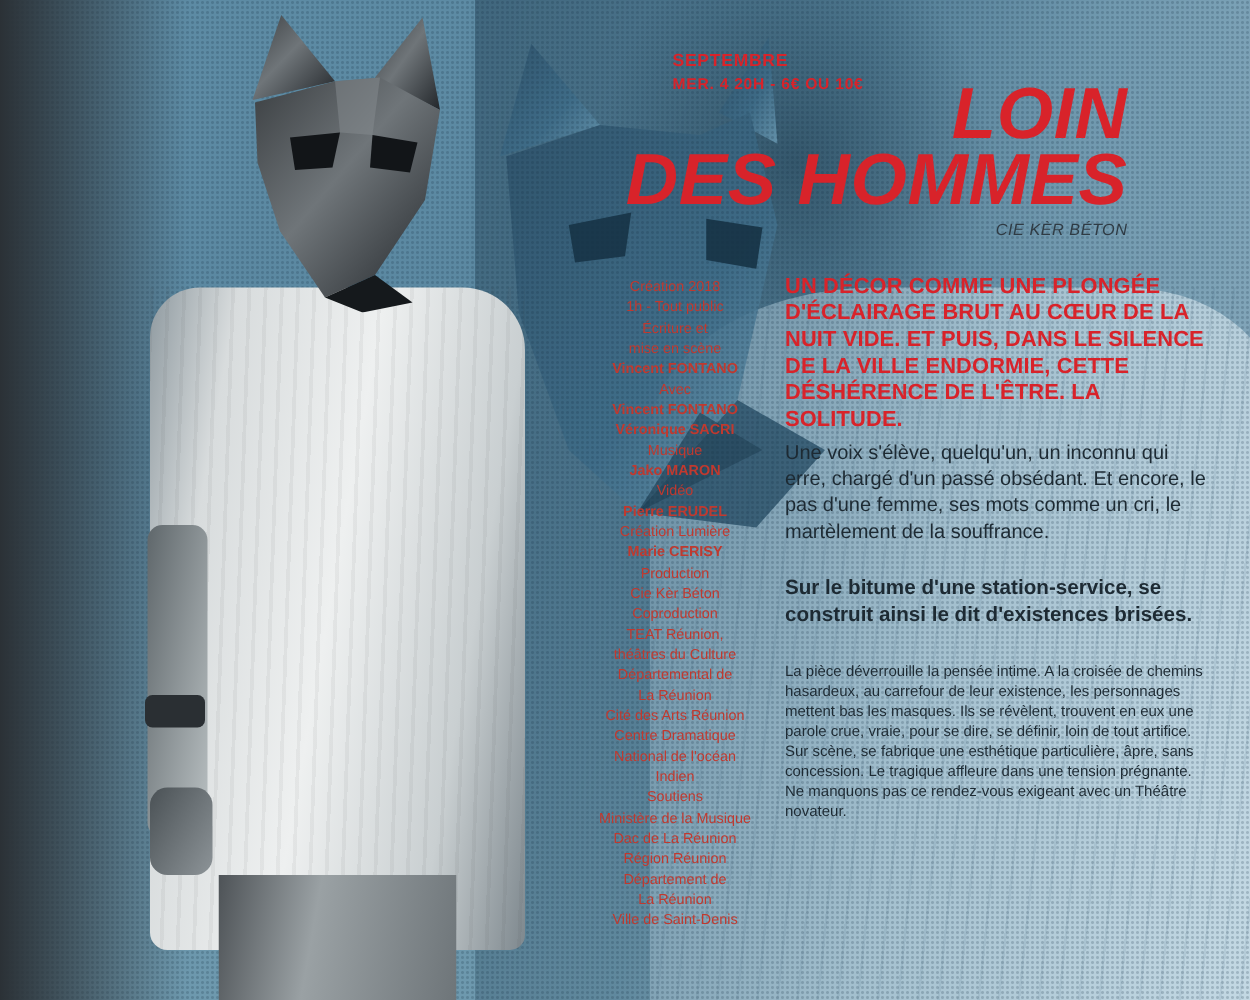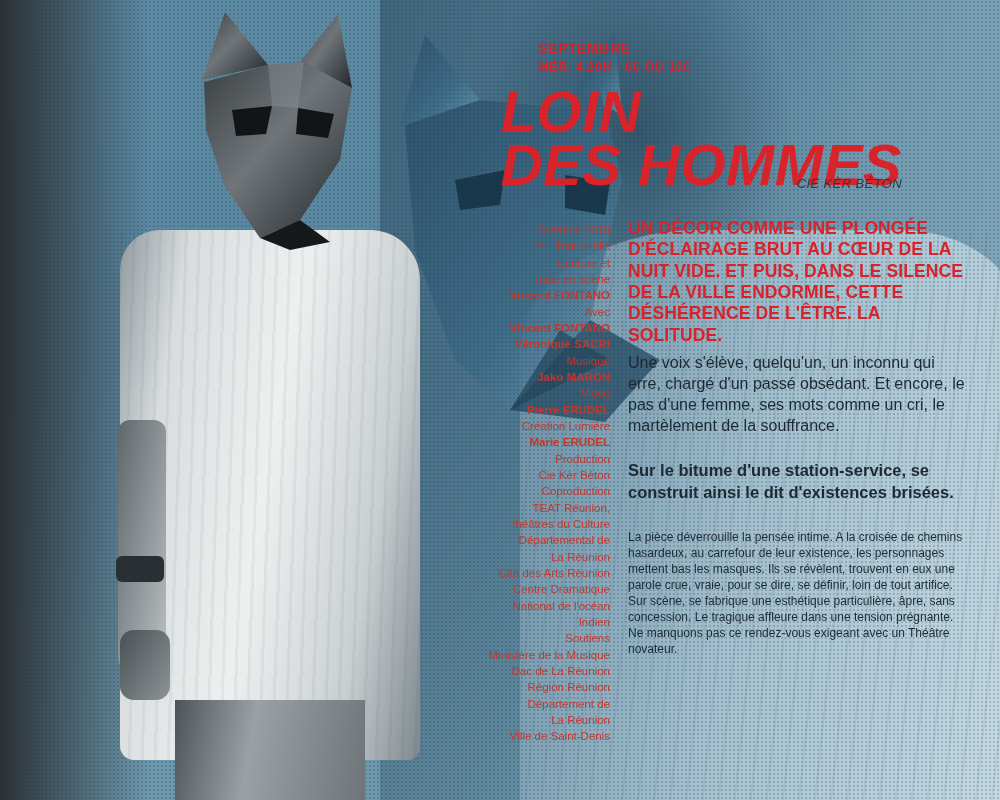--- a/index.html
+++ b/index.html
@@ -151,21 +151,22 @@
     font-weight: bold;
     letter-spacing: .6px;
     line-height: 1.45;
   }
   .date-month { font-size: 14px; }
   .date-time  { font-size: 12.5px; }
 
   .title {
     position: absolute;
     right: 98px;
-    top: 85px;
+    top: 64px;
+    text-align: right;
     color: #d8232a;
     font-weight: bold;
     font-style: italic;
     line-height: .92;
     letter-spacing: .5px;
   }
   .title-1 { font-size: 58px; }
   .title-2 { font-size: 58px; }
   .company {
     position: absolute;
@@ -181,21 +182,21 @@
   .credits {
     position: absolute;
     left: 470px;
     top: 222px;
     width: 140px;
     text-align: right;
     color: #c0392f;
     font-size: 11.5px;
     line-height: 1.42;
   }
-  .credits .l { display: block; }
+  .credits .l { display: block; text-align: center; }
   .credits .strong { font-weight: bold; }
 
   .copy {
     position: absolute;
     left: 628px;
     top: 218px;
     width: 338px;
     color: #1d2a33;
   }
   .lead {
@@ -294,21 +295,21 @@
     <span class="l">mise en scène</span>
     <span class="l strong">Vincent FONTANO</span>
     <span class="l">Avec</span>
     <span class="l strong">Vincent FONTANO</span>
     <span class="l strong">Véronique SACRI</span>
     <span class="l">Musique</span>
     <span class="l strong">Jako MARON</span>
     <span class="l">Vidéo</span>
     <span class="l strong">Pierre ERUDEL</span>
     <span class="l">Création Lumière</span>
-    <span class="l strong">Marie ERUDEL</span>
+    <span class="l strong">Marie CERISY</span>
     <span class="l">Production</span>
     <span class="l">Cie Kèr Béton</span>
     <span class="l">Coproduction</span>
     <span class="l">TEAT Réunion,</span>
     <span class="l">théâtres du Culture</span>
     <span class="l">Départemental de</span>
     <span class="l">La Réunion</span>
     <span class="l">Cité des Arts Réunion</span>
     <span class="l">Centre Dramatique</span>
     <span class="l">National de l'océan</span>

